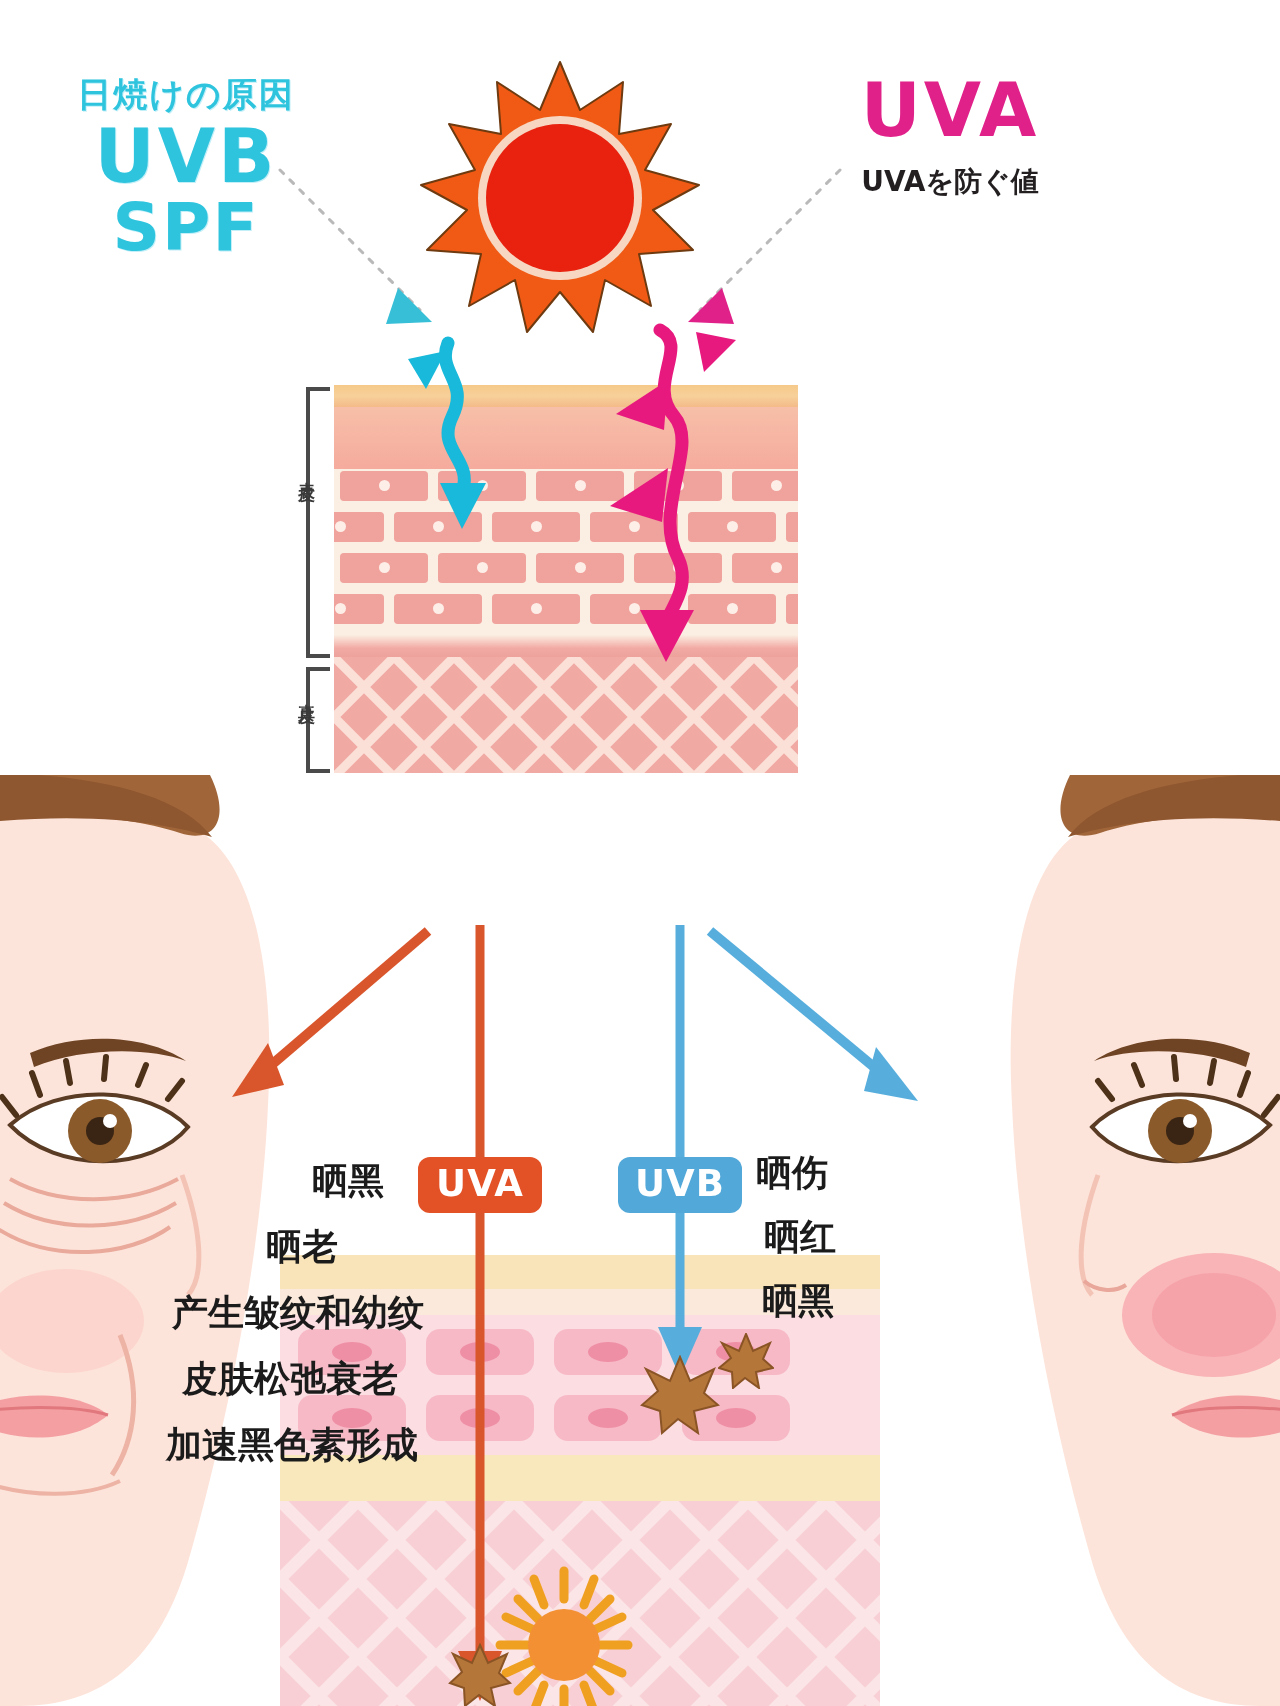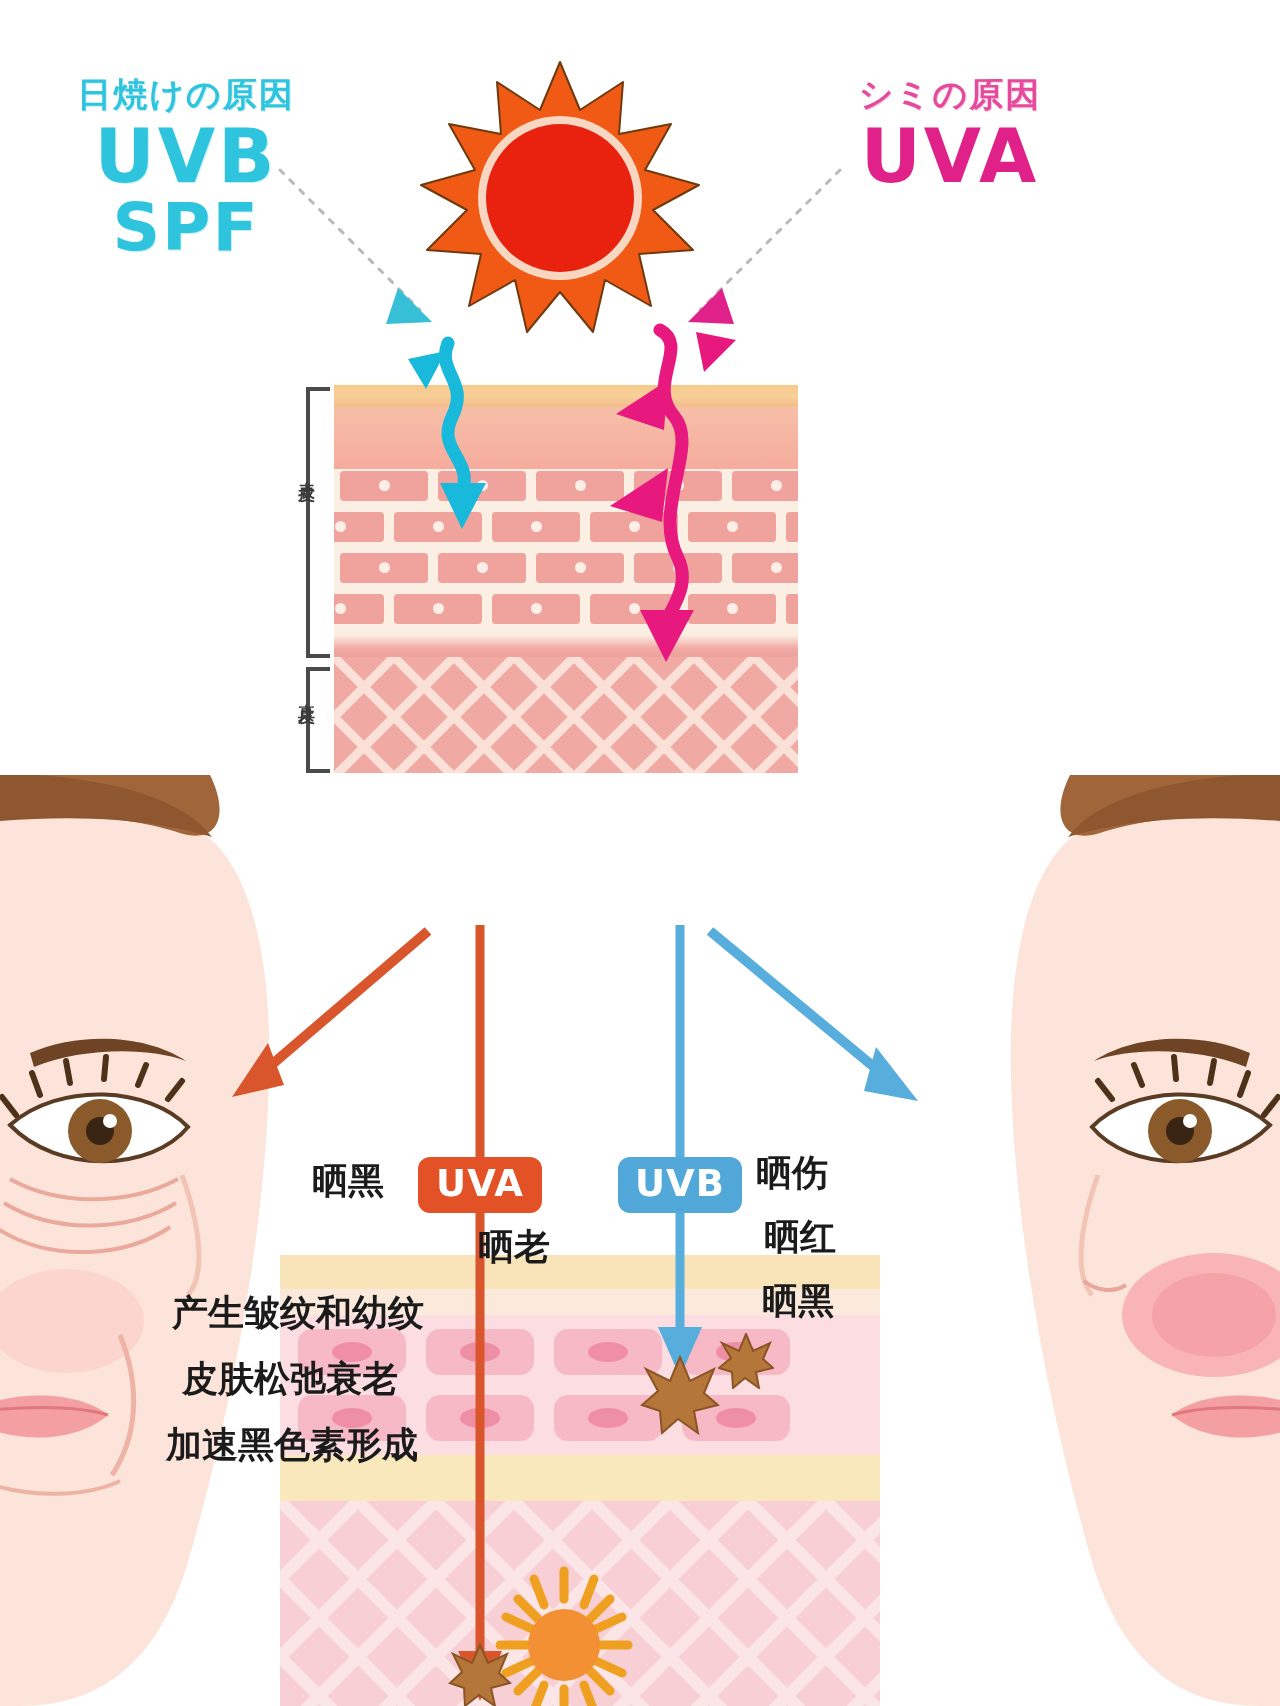--- a/index.html
+++ b/index.html
@@ -146,22 +146,22 @@
 
 <div id="top-panel">
 
   <div class="jp-block" id="uvb-block">
     <div class="jp-cause c-uvb">日焼けの原因</div>
     <div class="jp-code c-uvb">UVB</div>
     <div class="jp-value c-uvb">SPF</div>
   </div>
 
   <div class="jp-block" id="uva-block">
-    <div class="jp-cause c-uva">シミの原因</div>
     <div class="jp-code c-uva-deep">UVA</div>
+    <div class="jp-prevent">UVAを防ぐ値</div>
   </div>
 
   <svg id="sun-top" viewBox="0 0 286 286">
     <g>
       <path d="M143 4 L163 52 L206 24 L202 76 L254 66 L228 112 L282 127 L236 152
                L276 192 L222 196 L234 248 L188 222 L176 274 L143 234 L110 274
                L98 222 L52 248 L64 196 L10 192 L50 152 L4 127 L58 112 L32 66
                L84 76 L80 24 L123 52 Z" fill="#f05a14" stroke="#6e3a10" stroke-width="2" stroke-linejoin="round"></path>
       <circle cx="143" cy="140" r="82" fill="#f7d7c2"></circle>
       <circle cx="143" cy="140" r="74" fill="#e8220e"></circle>
@@ -450,21 +450,21 @@
   <svg style="position:absolute; left:448px; top:868px; width:64px; height:64px;">
     <path d="M32 2 L40 20 L59 11 L51 30 L62 40 L43 45 L47 63 L31 52 L17 63 L16 45 L2 40 L14 29 L5 11 L24 20 Z" fill="#b5763a" stroke="#8a5425" stroke-width="2"></path>
   </svg>
 </div>
 
 <div class="badge" id="badge-uva">UVA</div>
 <div class="badge" id="badge-uvb">UVB</div>
 
 <div class="cn-col" id="cn-left">
   <div class="cn-line" style="margin-left:162px;">晒黑</div>
-  <div class="cn-line" style="margin-left:70px;text-align:right;">晒老</div>
+  <div class="cn-line" style="margin-left:116px;">晒老</div>
   <div class="cn-line" style="margin-left:22px;">产生皱纹和幼纹</div>
   <div class="cn-line" style="margin-left:32px;">皮肤松弛衰老</div>
   <div class="cn-line" style="margin-left:16px;">加速黑色素形成</div>
 </div>
 
 <div class="cn-col" id="cn-right">
   <div class="cn-line">晒伤</div>
   <div class="cn-line" style="margin-left:8px;">晒红</div>
   <div class="cn-line" style="margin-left:6px;">晒黑</div>
 </div>

